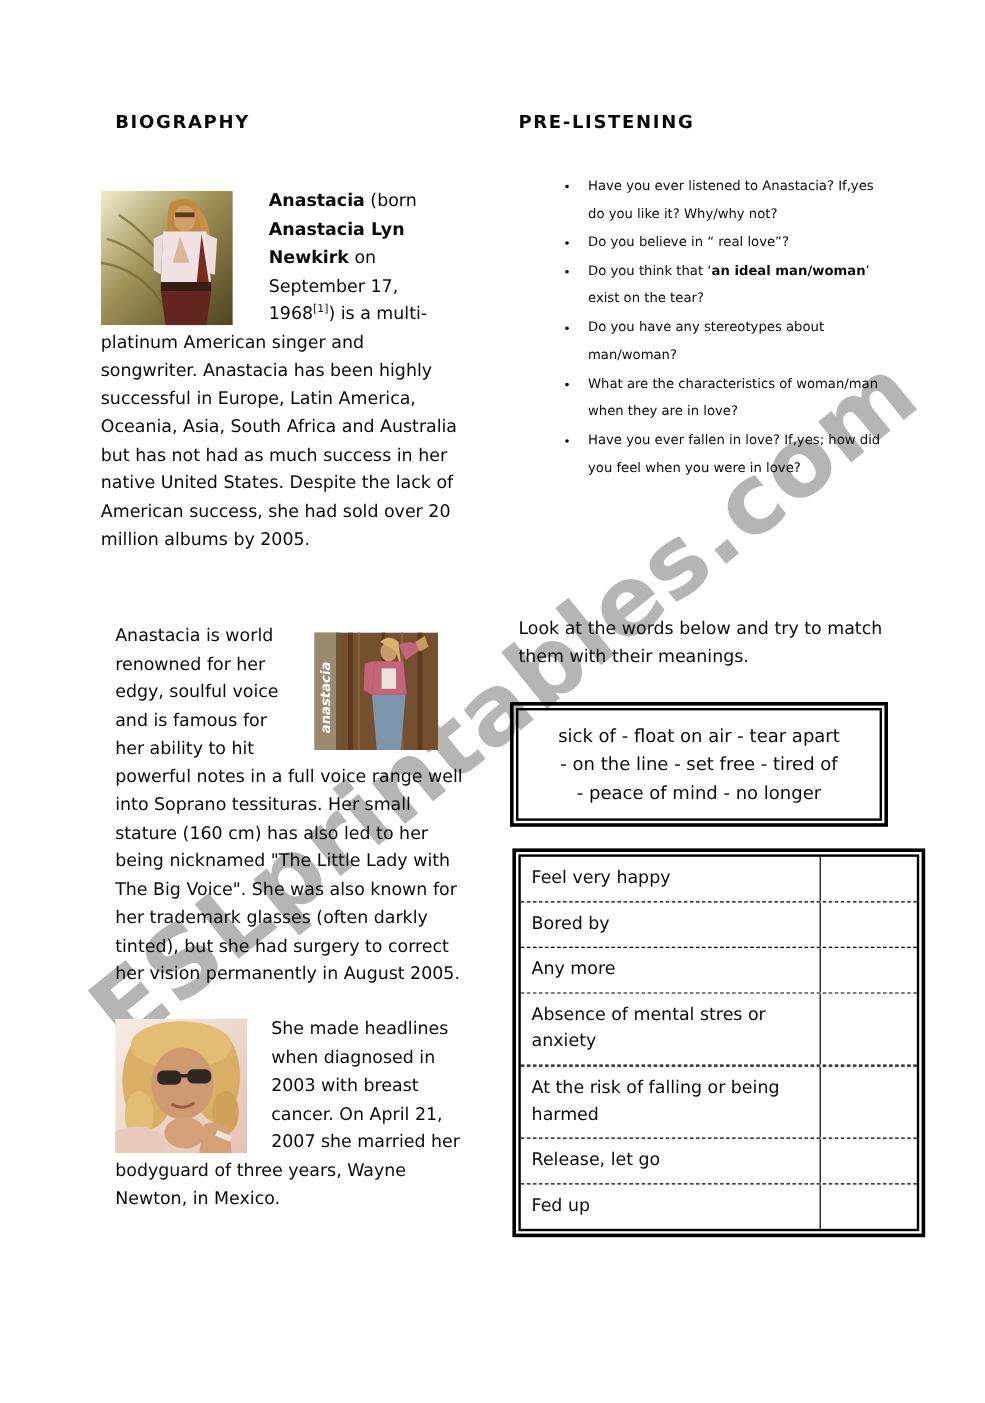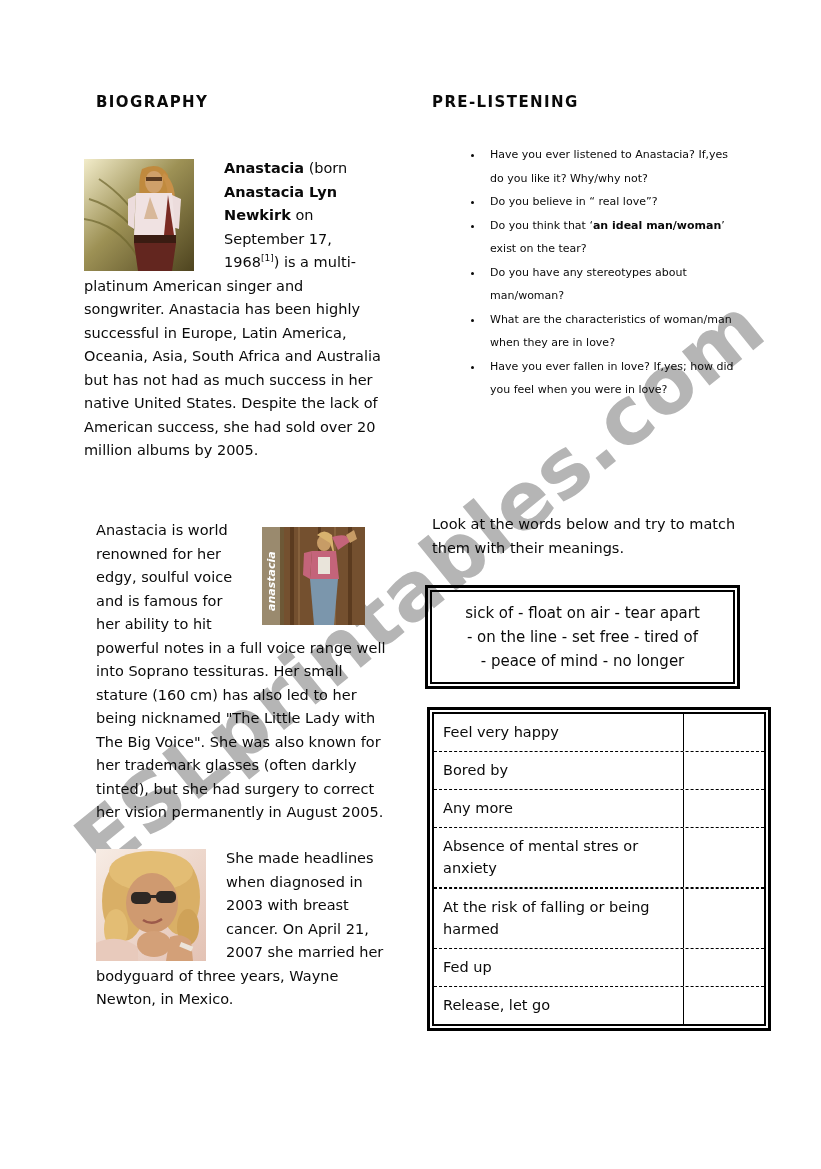--- a/index.html
+++ b/index.html
@@ -188,24 +188,24 @@
           <div class="tcell-r"></div>
         </div>
         <div class="trow">
           <div class="tcell-r"></div>
         </div>
         <div class="trow">
           <div class="tcell-l">At the risk of falling or being harmed</div>
           <div class="tcell-r"></div>
         </div>
         <div class="trow">
+          <div class="tcell-l">Release, let go</div>
+          <div class="tcell-r"></div>
+        </div>
+        <div class="trow">
           <div class="tcell-l">Fed up</div>
-          <div class="tcell-r"></div>
-        </div>
-        <div class="trow">
-          <div class="tcell-l">Release, let go</div>
           <div class="tcell-r"></div>
         </div>
       </div>
     </div>
   </div>
 
 </div>
 
 </body></html>

